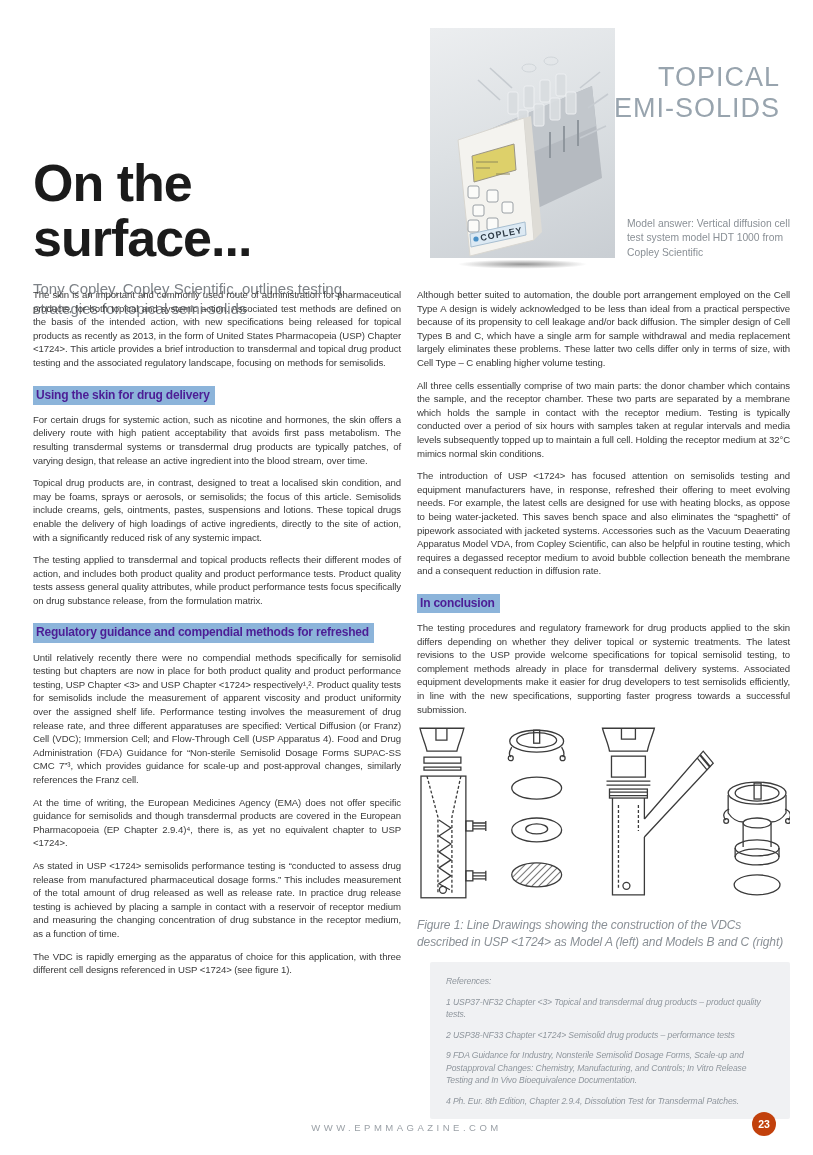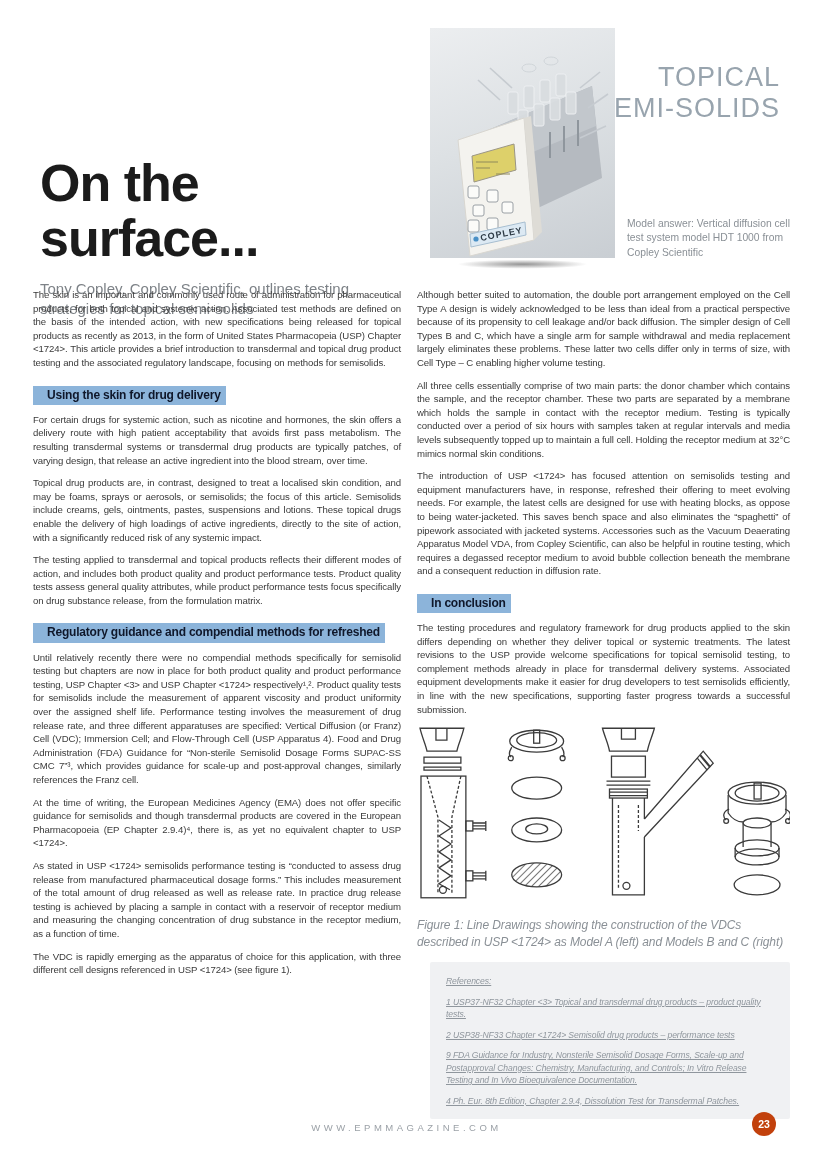--- a/index.html
+++ b/index.html
@@ -11,21 +11,21 @@
   }
   .page { position:absolute; inset:0; background:#ffffff; }
 
   
   .masthead {
     position:absolute; top:62px; right:33px; text-align:right;
     color:#98a4ae; font-size:27px; line-height:31px; letter-spacing:1px; font-weight:400;
   }
 
   
-  .title-block { position:absolute; left:40px; top:156px; width:390px; }
+  .title-block { position:absolute; left:33px; top:156px; width:390px; }
   .article-title {
     font-size:52px; font-weight:700; letter-spacing:-1px; color:#1b1b1b; line-height:1.05;
   }
   .article-subtitle {
     margin-top:14px; color:#7d8287; font-size:15px; line-height:1.35; width:345px;
   }
 
   
   .photo-wrap { position:absolute; left:430px; top:28px; width:185px; height:230px;
     background:linear-gradient(160deg,#eceef0 0%,#dde1e4 45%,#c9ced3 100%); overflow:hidden; }
@@ -35,34 +35,34 @@
     position:absolute; left:627px; top:217px; width:168px;
     color:#8a9096; font-size:10.3px; line-height:1.4;
   }
 
   
   .col { position:absolute; top:288px; font-size:9.6px; line-height:13.6px; text-align:justify; color:#3a3a3a; letter-spacing:-0.1px; }
   .col-left  { left:33px;  width:368px; }
   .col-right { left:417px; width:373px; }
   .col p { margin:0 0 9px 0; }
   .sec-heading {
-    display:inline-block; background:#8cb4da; color:#0f172a; font-weight:700;
-    font-size:12px; line-height:1.1; padding:3px 5px 3px 14px; margin:7px 0 8px 0;
+    display:inline-block; background:#8cb4da; color:#4c1d95; font-weight:700;
+    font-size:12px; line-height:1.1; padding:3px 5px 3px 3px; margin:7px 0 8px 0;
     letter-spacing:-0.2px; white-space:nowrap; text-align:left;
   }
 
   
   .figure-block { margin-top:8px; }
   .figure-caption { font-style:italic; color:#8a9096; font-size:12px; line-height:1.4; text-align:left; margin-top:8px; }
 
   
   .refs {
     margin-top:12px; margin-left:13px; background:#f0f1f3; border-radius:2px;
     padding:13px 16px 12px 16px; font-style:italic; color:#8f969d;
-    font-size:8.6px; line-height:1.45; text-align:left;text-decoration:underline;
+    font-size:8.6px; line-height:1.45; text-align:left;
   }
   .refs p { margin:0 0 8px 0; }
   .refs p:last-child { margin-bottom:0; }
 
   
   .footer-site {
     position:absolute; left:0; right:0; top:1122px; text-align:center;
     color:#9ba1a7; font-size:9.5px; letter-spacing:3.5px;
   }
   .page-badge {

